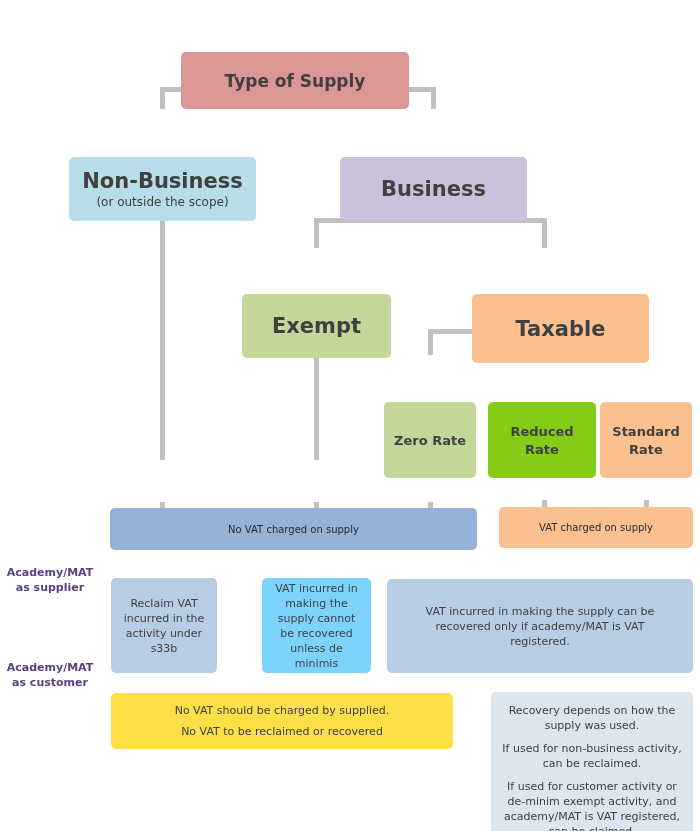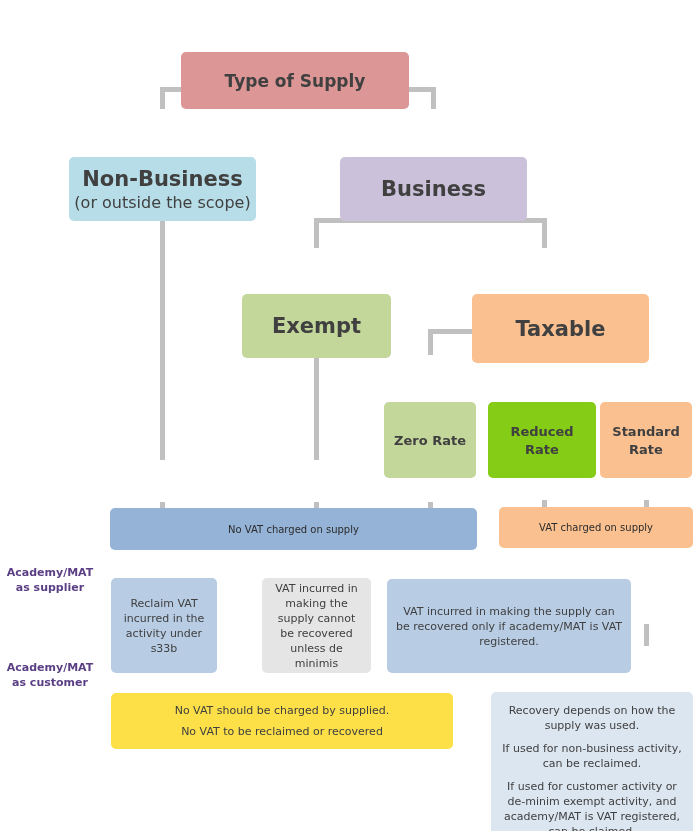--- a/index.html
+++ b/index.html
@@ -3,21 +3,21 @@
 <meta charset="utf-8">
 <style>
   html, body { margin: 0; padding: 0; background: #ffffff; }
   body { width: 700px; height: 831px; position: relative; overflow: hidden;
          font-family: "DejaVu Sans", "Liberation Sans", sans-serif; color: #404040; }
   .line { position: absolute; background: #c0c0c0; }
   .box { position: absolute; box-sizing: border-box; border-radius: 5px;
          display: flex; flex-direction: column; align-items: center; justify-content: center;
          text-align: center; margin-top: 48px; }
   .title { font-weight: bold; font-size: 21px; color: #404040; }
-  .sub { font-size: 16px; color: #404040; margin-top: 2px; }
+  .sub { font-size: 12px; color: #404040; margin-top: 2px; }
   .small { font-size: 11px; color: #404040; line-height: 15px; }
   .med { font-size: 10px; color: #2b2b2b; }
   .row-label { position: absolute; font-weight: bold; font-size: 11px; color: #5b3f84;
                text-align: center; line-height: 15px; }
   .para { margin: 2px 0; }
 </style>
 </head>
 <body>
 
 <div class="line" style="left:288px;top:60px;width:5px;height:30px;"></div>
@@ -105,25 +105,25 @@
 </div>
 <div class="row-label" style="left:2px;top:660px;width:96px;">
   <div>Academy/MAT</div>
   <div>as customer</div>
 </div>
 
 <div class="box" style="left:111px;top:530px;width:106px;height:95px;background:#b8cce4;padding:4px 6px;">
   <span class="small">Reclaim VAT incurred in the activity under s33b</span>
 </div>
 
-<div class="box" style="left:262px;top:530px;width:109px;height:95px;background:#e5e5e5;padding:15px 8px;">
+<div class="box" style="left:262px;top:530px;width:109px;height:95px;background:#7dd3fc;padding:15px 8px;">
   <span class="small">VAT incurred in making the supply cannot be recovered unless de minimis</span>
 </div>
 
-<div class="box" style="left:387px;top:531px;width:244px;height:94px;background:#b8cce4;padding:4px 8px;">
+<div class="box" style="left:387px;top:531px;width:306px;height:94px;background:#b8cce4;padding:4px 20px;">
   <span class="small">VAT incurred in making the supply can be recovered only if academy/MAT is VAT registered.</span>
 </div>
 
 <div class="box" style="left:111px;top:645px;width:342px;height:56px;background:#fde047;">
   <span class="small para">No VAT should be charged by supplied.</span>
   <span class="small para" style="margin-top:4px;">No VAT to be reclaimed or recovered</span>
 </div>
 
 <div class="box" style="left:491px;top:644px;width:202px;height:180px;background:#dce6f1;padding:4px 8px;">
   <span class="small para">Recovery depends on how the supply was used.</span>

